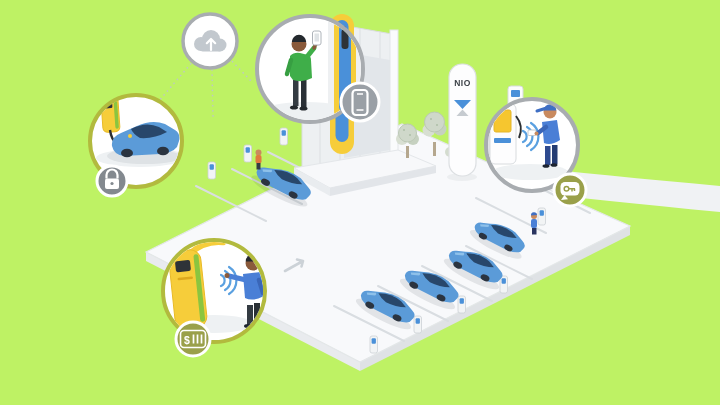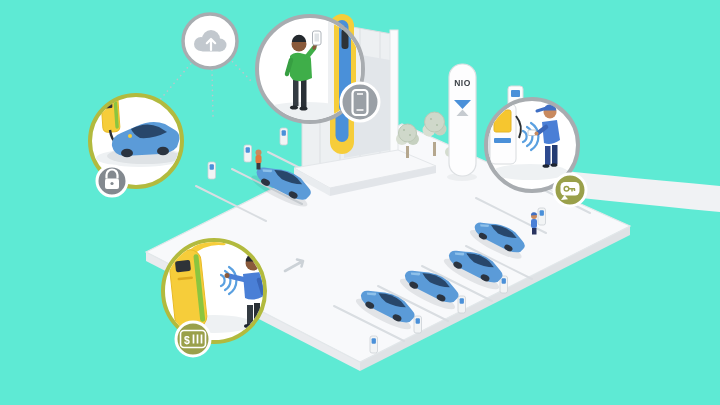--- a/index.html
+++ b/index.html
@@ -1,16 +1,16 @@
 <!DOCTYPE html>
 <html><head>
 <meta charset="utf-8">
 <style>
   html,body{margin:0;padding:0;background:#ffffff;}
-  .stage{position:relative;width:720px;height:405px;background:#5eead4;overflow:hidden;font-family:"Liberation Sans",sans-serif;}
+  .stage{position:relative;width:720px;height:405px;background:#bef264;overflow:hidden;font-family:"Liberation Sans",sans-serif;}
   svg{display:block;}
   text{font-family:"Liberation Sans",sans-serif;}
 </style>
 </head>
 <body>
 
 <div class="stage">
 <svg width="720" height="405" viewBox="0 0 720 405">
   <defs>
     <g id="car-shape">

